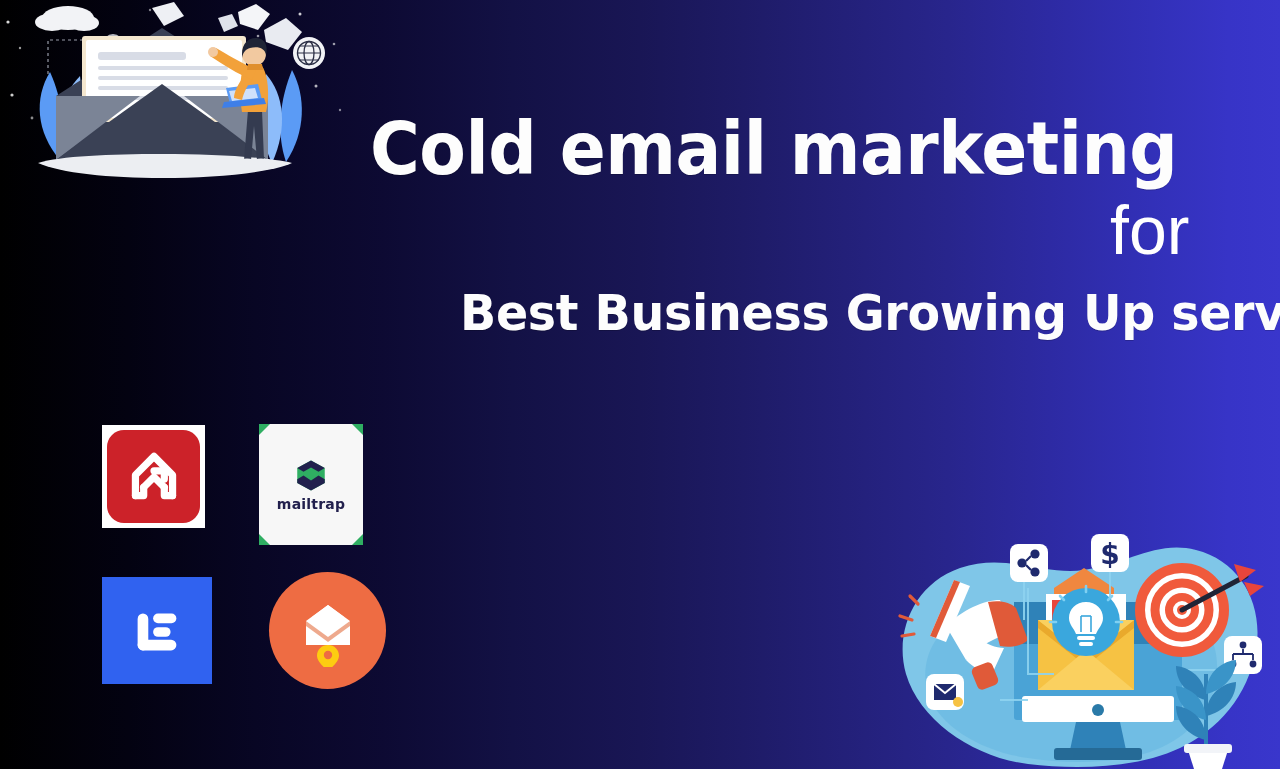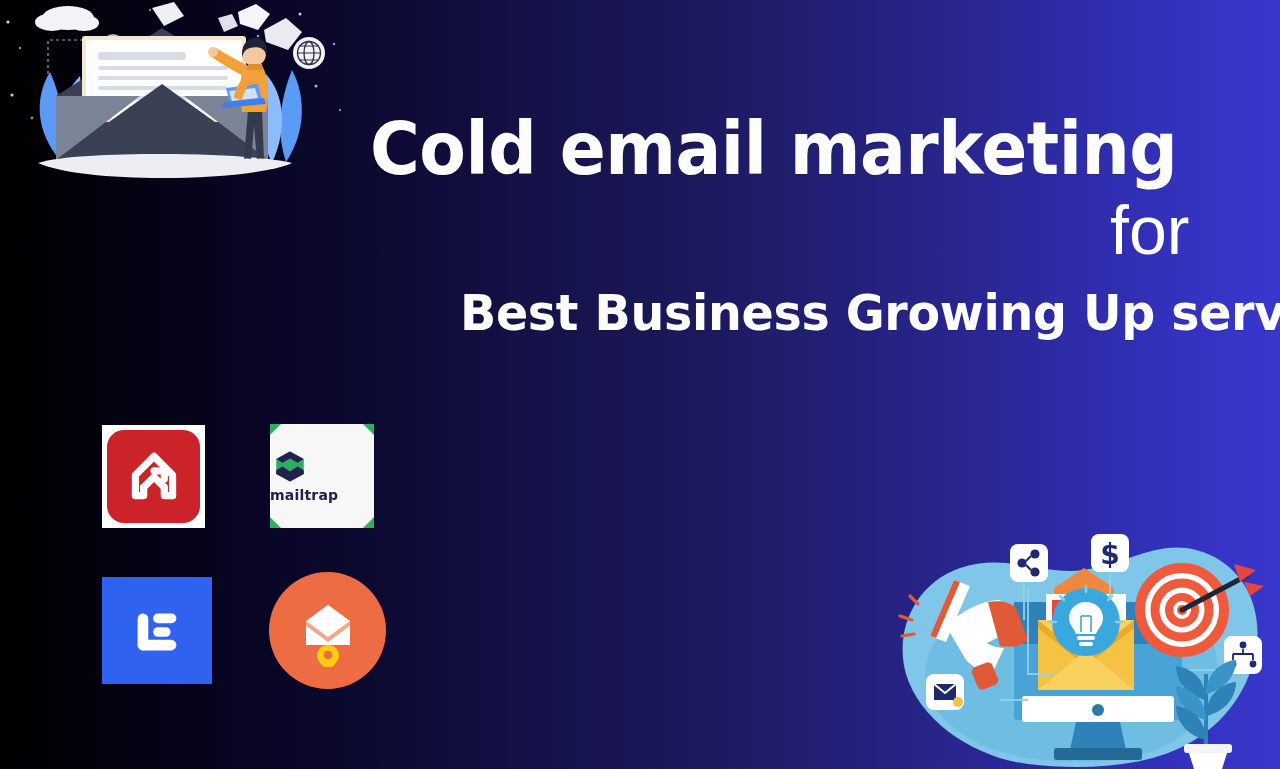--- a/index.html
+++ b/index.html
@@ -96,25 +96,25 @@
   }
   .gmass-inner {
     width:100%; height:100%;
     background:#cc2229;
     border-radius:17px;
     display:flex; align-items:center; justify-content:center;
   }
 
   
   .tile-mailtrap {
-    left:270px; top:424px;
-    width:104px; height:104px;
+    left:259px; top:424px;
+    width:104px; height:121px;
     background:#f7f7f7;
     display:flex; flex-direction:column;
-    align-items:flex-start; justify-content:center;
+    align-items:center; justify-content:center;
     overflow:hidden;
   }
   .mt-corner {
     position:absolute; width:0; height:0;
   }
   .mt-c-tl { top:0; left:0;  border-top:11px solid #2fae62; border-right:11px solid transparent; }
   .mt-c-tr { top:0; right:0; border-top:11px solid #2fae62; border-left:11px solid transparent; }
   .mt-c-bl { bottom:0; left:0;  border-bottom:11px solid #2fae62; border-right:11px solid transparent; }
   .mt-c-br { bottom:0; right:0; border-bottom:11px solid #2fae62; border-left:11px solid transparent; }
 

